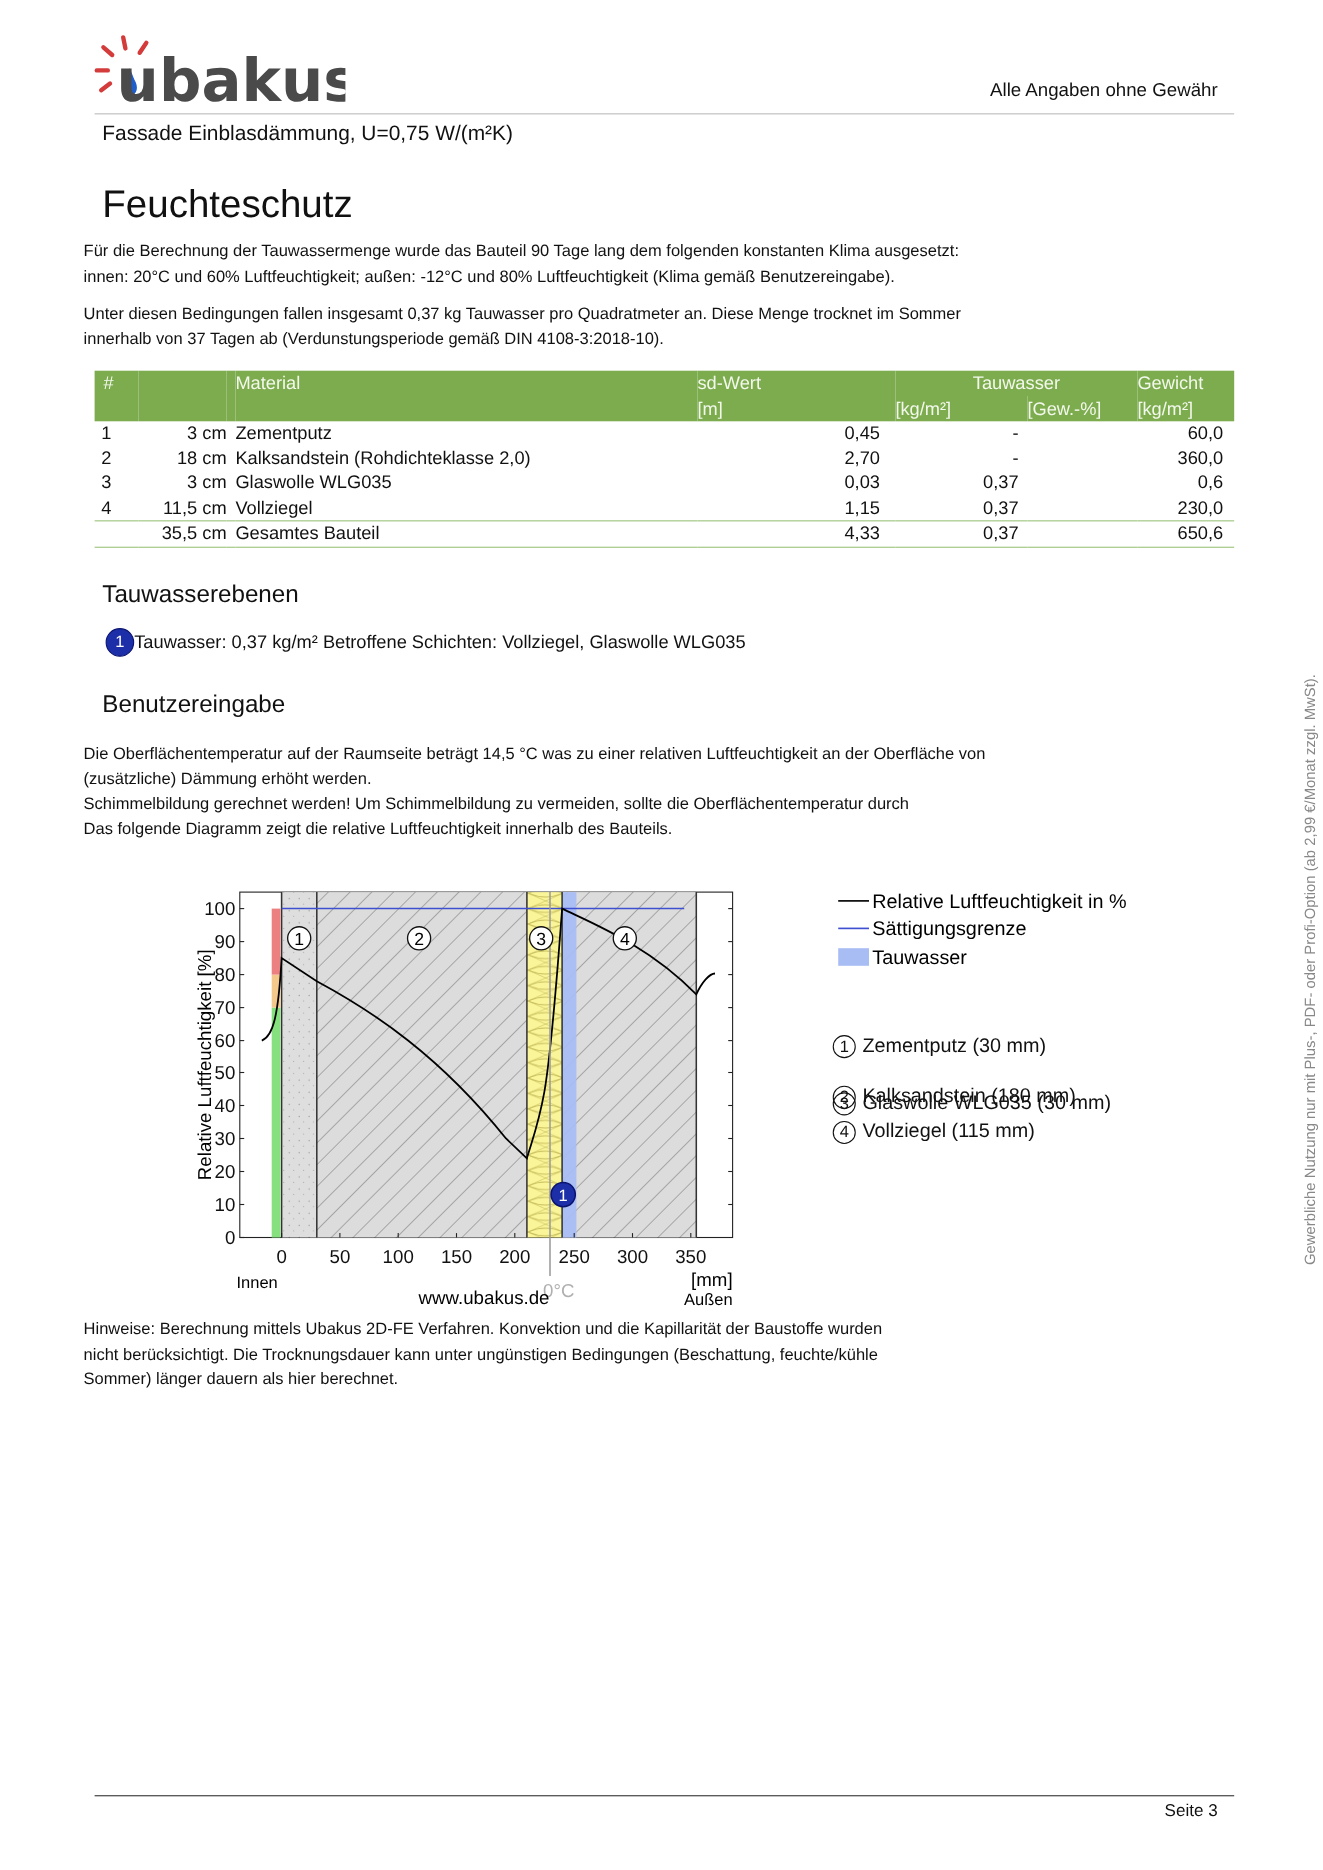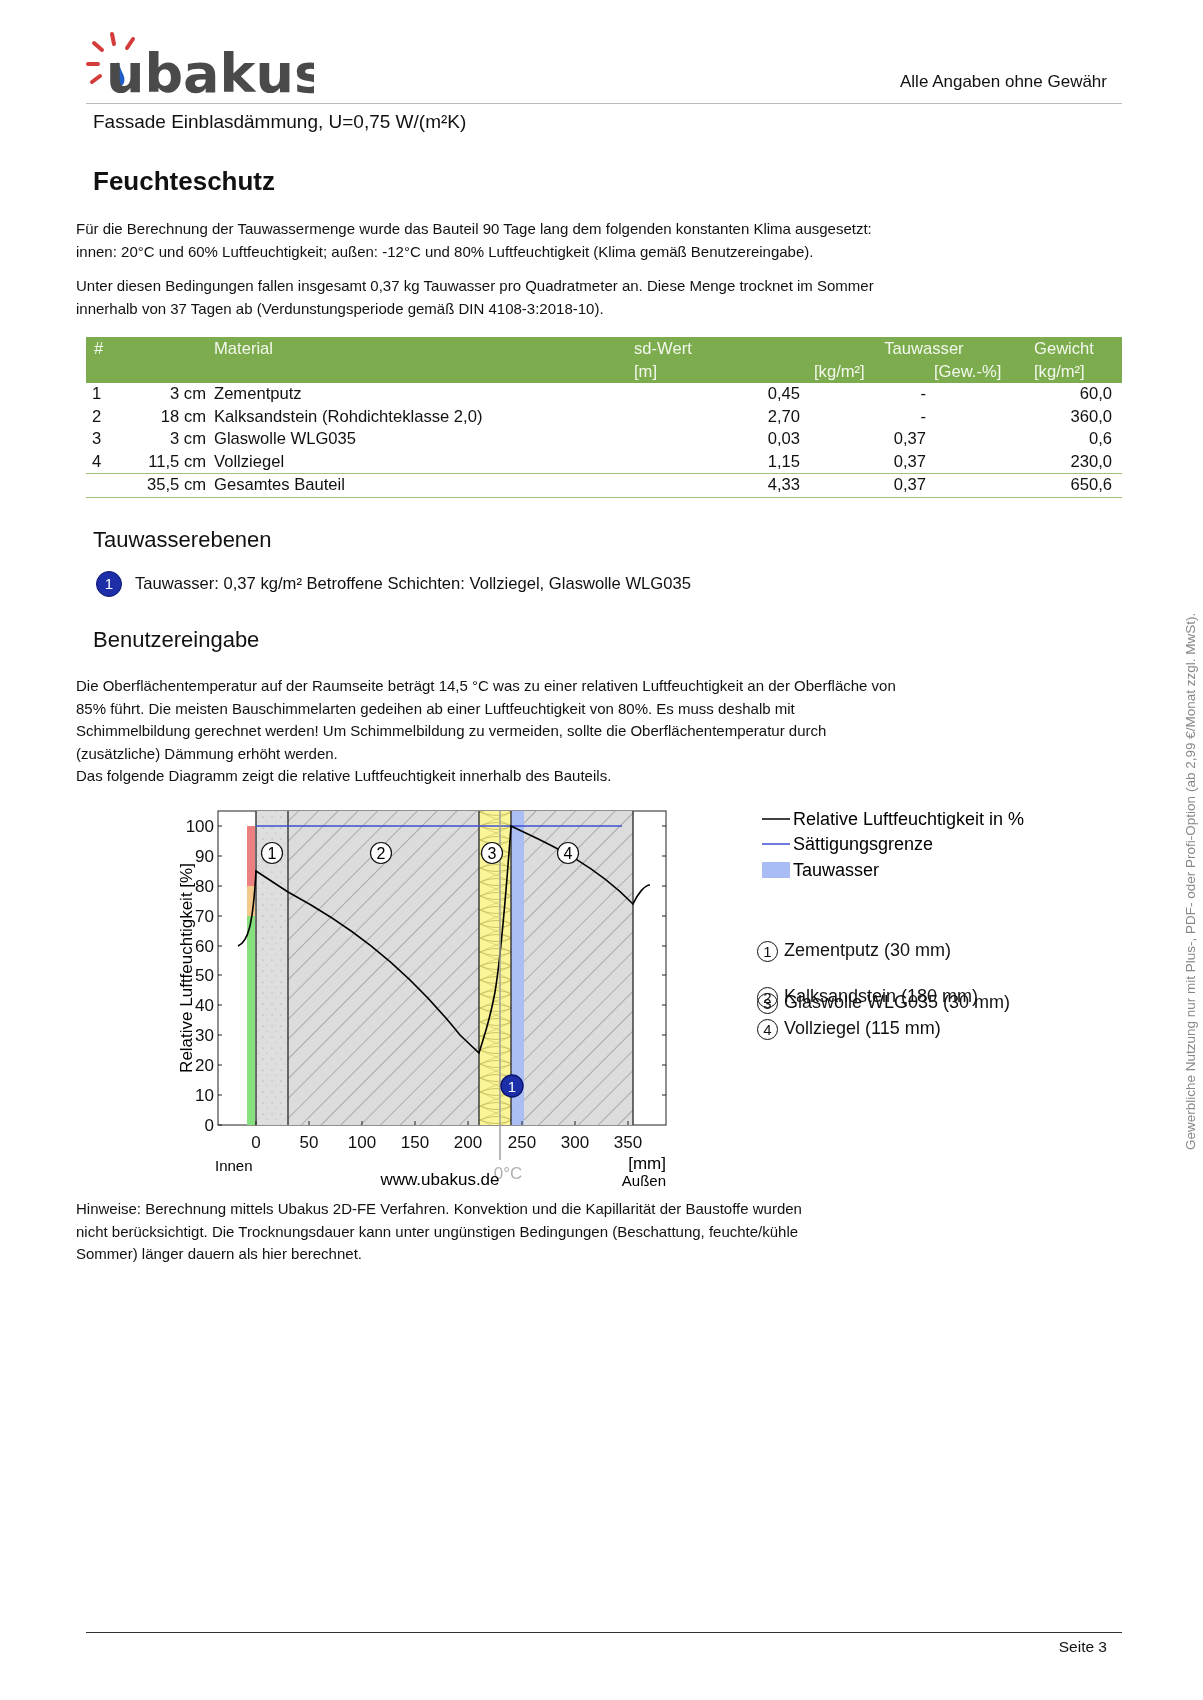--- a/index.html
+++ b/index.html
@@ -3,21 +3,21 @@
 <meta charset="utf-8">
 <style>
   html, body { margin:0; padding:0; background:#ffffff; }
   body { width:1203px; height:1700px; position:relative; overflow:hidden;
          font-family:"Liberation Sans", "DejaVu Sans", sans-serif; color:#111; }
   .abs { position:absolute; }
   .logo { left:84px; top:30px; width:230px; height:70px; }
   .header-note { right:96px; top:72px; font-size:17px; color:#111; }
   .hr-top { left:86px; top:103px; width:1036px; height:0; border-top:1.5px solid #bbb; }
   .doc-subtitle { left:93px; top:111px; font-size:19px; }
-  h1.sect { position:absolute; margin:0; font-weight:bold; font-size:26px; left:93px; top:166px; }
+  h1.sect { position:absolute; margin:0; font-weight:normal; font-size:35px; left:93px; top:166px; }
   h2.sect { position:absolute; margin:0; font-weight:normal; font-size:22px; }
   .para { position:absolute; left:76px; width:1030px; font-size:15px; line-height:22.5px; margin:0; }
   table.layers { position:absolute; left:86px; top:337px; width:1036px; border-collapse:collapse; font-size:16.6px; }
   table.layers thead tr { background:#7cac4e; color:#f3f8ec; }
   table.layers th { font-weight:normal; padding:0 0; height:23px; line-height:23px; text-align:left; }
   table.layers td { padding:0; height:22.5px; line-height:22.5px; }
   table.layers tr.total td { border-top:1.5px solid #9bc27a; border-bottom:1.5px solid #9bc27a; }
   .r { text-align:right; }
   .c { text-align:center !important; }
   .dew-badge { display:inline-block; width:24px; height:24px; border-radius:50%; background:#1c2fa8; border:1.5px solid #0a1470;
@@ -142,29 +142,28 @@
       <td class="r" style="padding-right:8px">0,37</td>
       <td class="r"></td>
       <td class="r" style="padding-right:10px">650,6</td>
     </tr>
   </tbody>
 </table>
 
 <h2 class="sect" style="left:93px; top:527px;">Tauwasserebenen</h2>
 <div class="abs" style="left:96px; top:571px; font-size:16.6px; display:flex; align-items:center;">
   <span class="dew-badge">1</span>
-  <span style="margin-left:13px;">Tauwasser: 0,37 kg/m² Betroffene Schichten: Vollziegel, Glaswolle WLG035</span>
+  <span style="">Tauwasser: 0,37 kg/m² Betroffene Schichten: Vollziegel, Glaswolle WLG035</span>
 </div>
 
 <h2 class="sect" style="left:93px; top:627px;">Benutzereingabe</h2>
 <div class="para" style="top:675px;">
   <div>Die Oberflächentemperatur auf der Raumseite beträgt 14,5 °C was zu einer relativen Luftfeuchtigkeit an der Oberfläche von</div>
-  <div>85% führt. Die meisten Bauschimmelarten gedeihen ab einer Luftfeuchtigkeit von 80%. Es muss deshalb mit</div>
+  <div>(zusätzliche) Dämmung erhöht werden.</div>
   <div>Schimmelbildung gerechnet werden! Um Schimmelbildung zu vermeiden, sollte die Oberflächentemperatur durch</div>
-  <div>(zusätzliche) Dämmung erhöht werden.</div>
   <div>Das folgende Diagramm zeigt die relative Luftfeuchtigkeit innerhalb des Bauteils.</div>
 </div>
 
 <svg class="abs" style="left:0; top:0;" width="1203" height="1700">
   <defs>
     <pattern id="hatch" patternUnits="userSpaceOnUse" width="14" height="14" patternTransform="rotate(45)">
       <rect width="14" height="14" fill="#dcdcdc"></rect>
       <line x1="0" y1="0" x2="0" y2="14" stroke="#7a7a7a" stroke-width="1"></line>
     </pattern>
     <pattern id="dots" patternUnits="userSpaceOnUse" width="9" height="11">

